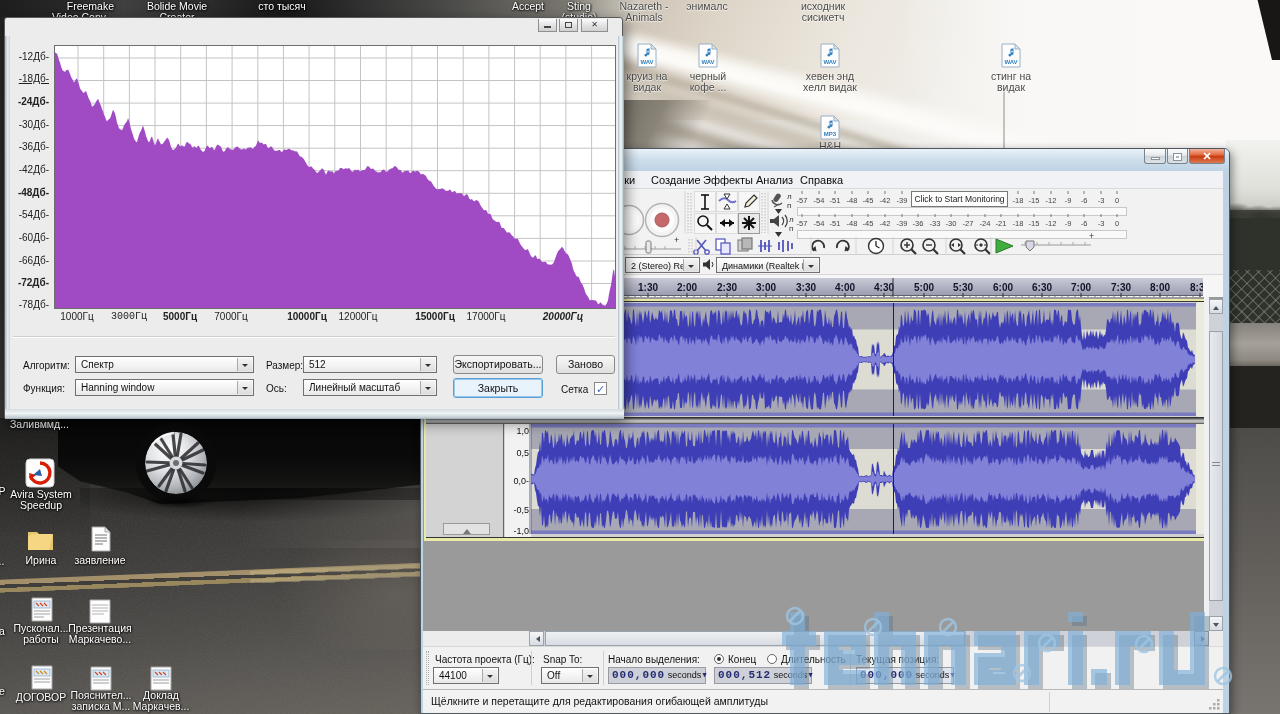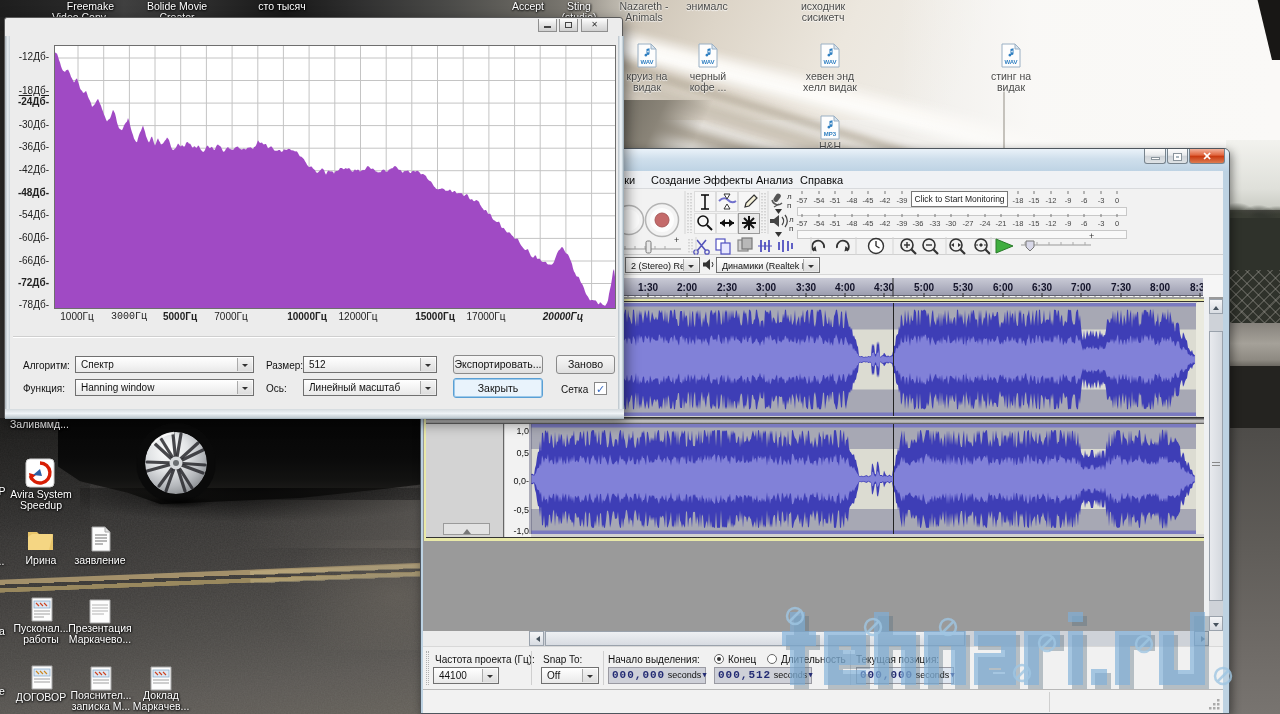--- a/index.html
+++ b/index.html
@@ -791,20 +791,21 @@
       <div class="combo" style="left:118px;top:20px;width:58px;height:17px;">Off<span class="arr"></span></div>
       <div class="timefield" style="left:185px;top:20px;width:98px;">000,000<span class="sec"> seconds</span>▾</div>
       <div class="timefield" style="left:291px;top:20px;width:98px;">000,512<span class="sec"> seconds</span>▾</div>
       <div class="timefield" style="left:433px;top:20px;width:98px;background:#dfe6f0;">000,000<span class="sec"> seconds</span>▾</div>
       <div class="toolsep" style="left:108px;top:4px;height:34px;"></div>
       <div class="toolsep" style="left:180px;top:4px;height:34px;"></div>
       <div class="toolsep" style="left:427px;top:4px;height:34px;"></div>
     </div>
 
     <div class="abs" style="left:0;top:518px;width:800px;height:24px;background:#f2f2f2;border-top:1px solid #b8b8b8;">
+      <div class="lbl" style="left:8px;top:5px;font-size:10.5px;">Щёлкните и перетащите для редактирования огибающей амплитуды</div>
       <div class="toolsep" style="left:626px;top:2px;height:20px;"></div>
       <svg class="abs" style="right:2px;bottom:2px;" width="13" height="13">
             <g fill="#aaa">
               <rect x="9" y="9" width="2.5" height="2.5"></rect>
               <rect x="9" y="5" width="2.5" height="2.5"></rect>
               <rect x="9" y="1" width="2.5" height="2.5"></rect>
               <rect x="5" y="5" width="2.5" height="2.5"></rect>
               <rect x="5" y="9" width="2.5" height="2.5"></rect>
               <rect x="1" y="9" width="2.5" height="2.5"></rect>
             </g>
@@ -858,21 +859,21 @@
             <line x1="0" y1="169.8" x2="560" y2="169.8"></line>
             <line x1="0" y1="192.4" x2="560" y2="192.4"></line>
             <line x1="0" y1="215.0" x2="560" y2="215.0"></line>
             <line x1="0" y1="237.5" x2="560" y2="237.5"></line>
             <line x1="0" y1="260.1" x2="560" y2="260.1"></line>
           </g>
       <polygon points="0.0,262.0 0.0,6.2 1.0,7.2 2.0,7.4 3.0,10.6 4.0,13.9 5.0,16.6 6.0,20.3 7.0,23.0 8.0,24.8 9.0,25.3 10.0,25.9 11.0,24.3 12.0,24.1 13.0,23.6 14.0,25.4 15.0,27.7 16.0,30.8 17.0,32.5 18.0,34.4 19.0,36.6 20.0,35.0 21.0,33.0 22.0,32.4 23.0,35.4 24.0,38.5 25.0,42.2 26.0,44.1 27.0,44.8 28.0,46.8 29.0,46.8 30.0,46.1 31.0,44.8 32.0,47.5 33.0,50.8 34.0,53.1 35.0,54.7 36.0,57.3 37.0,60.7 38.0,60.2 39.0,58.9 40.0,58.0 41.0,55.8 42.0,54.2 43.0,52.7 44.0,55.3 45.0,57.8 46.0,59.8 47.0,63.1 48.0,65.4 49.0,68.5 50.0,70.8 51.0,73.5 52.0,75.6 53.0,73.9 54.0,73.3 55.0,72.6 56.0,70.1 57.0,66.7 58.0,63.7 59.0,65.6 60.0,67.6 61.0,71.6 62.0,76.5 63.0,79.6 64.0,82.2 65.0,83.0 66.0,83.7 67.0,84.3 68.0,82.2 69.0,79.6 70.0,77.7 71.0,76.6 72.0,75.4 73.0,72.1 74.0,74.7 75.0,78.7 76.0,82.9 77.0,86.2 78.0,89.0 79.0,92.5 80.0,94.3 81.0,95.7 82.0,96.3 83.0,92.2 84.0,88.9 85.0,86.6 86.0,84.8 87.0,81.9 88.0,79.6 89.0,82.8 90.0,85.7 91.0,90.1 92.0,92.4 93.0,95.1 94.0,96.5 95.0,94.6 96.0,91.6 97.0,90.5 98.0,93.6 99.0,97.1 100.0,99.6 101.0,97.2 102.0,94.3 103.0,92.2 104.0,94.7 105.0,96.3 106.0,98.5 107.0,98.1 108.0,97.5 109.0,96.0 110.0,94.6 111.0,93.4 112.0,91.5 113.0,92.4 114.0,93.9 115.0,97.3 116.0,100.7 117.0,102.9 118.0,104.2 119.0,103.6 120.0,102.7 121.0,101.4 122.0,99.6 123.0,97.6 124.0,98.5 125.0,100.1 126.0,100.5 127.0,99.0 128.0,100.0 129.0,100.7 130.0,99.9 131.0,97.1 132.0,96.0 133.0,96.3 134.0,97.7 135.0,97.4 136.0,99.1 137.0,100.9 138.0,101.8 139.0,100.2 140.0,100.6 141.0,101.7 142.0,101.6 143.0,99.4 144.0,100.0 145.0,102.2 146.0,104.1 147.0,104.9 148.0,105.9 149.0,105.6 150.0,103.9 151.0,101.5 152.0,99.7 153.0,99.7 154.0,101.6 155.0,102.2 156.0,101.3 157.0,100.7 158.0,102.4 159.0,103.9 160.0,103.6 161.0,100.8 162.0,99.0 163.0,98.6 164.0,99.5 165.0,100.0 166.0,100.9 167.0,103.3 168.0,105.5 169.0,105.7 170.0,104.8 171.0,102.8 172.0,102.1 173.0,100.8 174.0,102.5 175.0,102.7 176.0,103.5 177.0,103.7 178.0,103.9 179.0,102.8 180.0,101.8 181.0,100.9 182.0,100.7 183.0,100.6 184.0,102.3 185.0,102.6 186.0,103.5 187.0,103.4 188.0,102.9 189.0,102.4 190.0,103.2 191.0,103.5 192.0,102.2 193.0,101.4 194.0,101.7 195.0,101.3 196.0,101.4 197.0,102.2 198.0,103.3 199.0,101.1 200.0,100.7 201.0,99.4 202.0,97.0 203.0,94.3 204.0,95.8 205.0,97.0 206.0,96.8 207.0,96.4 208.0,97.9 209.0,98.4 210.0,97.9 211.0,98.1 212.0,99.9 213.0,102.3 214.0,101.8 215.0,101.0 216.0,100.2 217.0,101.1 218.0,102.6 219.0,103.9 220.0,105.1 221.0,104.5 222.0,104.9 223.0,104.2 224.0,104.1 225.0,103.9 226.0,105.8 227.0,105.8 228.0,104.9 229.0,103.3 230.0,103.8 231.0,103.7 232.0,103.9 233.0,102.7 234.0,102.9 235.0,103.1 236.0,104.2 237.0,104.3 238.0,104.6 239.0,104.8 240.0,105.5 241.0,105.2 242.0,105.6 243.0,106.9 244.0,108.9 245.0,110.5 246.0,110.4 247.0,111.2 248.0,112.3 249.0,113.3 250.0,115.2 251.0,116.8 252.0,118.7 253.0,120.0 254.0,121.0 255.0,121.1 256.0,120.3 257.0,121.1 258.0,122.5 259.0,123.3 260.0,124.3 261.0,125.9 262.0,126.9 263.0,126.4 264.0,125.4 265.0,124.4 266.0,123.5 267.0,122.2 268.0,123.1 269.0,124.1 270.0,126.8 271.0,128.7 272.0,126.6 273.0,124.8 274.0,124.7 275.0,125.5 276.0,125.2 277.0,125.5 278.0,125.8 279.0,127.7 280.0,125.8 281.0,125.1 282.0,124.9 283.0,124.7 284.0,123.8 285.0,122.1 286.0,122.0 287.0,122.0 288.0,123.0 289.0,123.2 290.0,122.5 291.0,122.0 292.0,123.1 293.0,122.2 294.0,122.3 295.0,122.7 296.0,124.8 297.0,125.6 298.0,125.8 299.0,124.5 300.0,123.2 301.0,124.4 302.0,123.9 303.0,123.4 304.0,124.2 305.0,125.7 306.0,124.7 307.0,124.5 308.0,123.7 309.0,124.2 310.0,123.7 311.0,122.2 312.0,120.4 313.0,119.9 314.0,120.8 315.0,121.7 316.0,122.9 317.0,122.7 318.0,122.5 319.0,123.6 320.0,124.4 321.0,125.7 322.0,125.4 323.0,126.8 324.0,126.1 325.0,126.4 326.0,125.8 327.0,123.9 328.0,123.7 329.0,123.4 330.0,124.5 331.0,125.9 332.0,125.6 333.0,125.2 334.0,123.3 335.0,123.5 336.0,122.2 337.0,122.6 338.0,121.7 339.0,120.4 340.0,120.1 341.0,120.5 342.0,121.6 343.0,123.1 344.0,123.9 345.0,123.8 346.0,124.4 347.0,126.3 348.0,126.7 349.0,125.1 350.0,125.3 351.0,124.8 352.0,125.1 353.0,124.2 354.0,125.8 355.0,126.9 356.0,126.9 357.0,125.3 358.0,125.0 359.0,124.8 360.0,125.8 361.0,125.3 362.0,124.7 363.0,124.9 364.0,125.7 365.0,127.1 366.0,128.6 367.0,128.0 368.0,128.1 369.0,128.4 370.0,129.3 371.0,130.1 372.0,132.2 373.0,133.6 374.0,134.5 375.0,134.9 376.0,135.5 377.0,136.9 378.0,138.7 379.0,140.5 380.0,141.2 381.0,142.8 382.0,142.9 383.0,143.4 384.0,143.1 385.0,143.0 386.0,142.7 387.0,142.2 388.0,142.7 389.0,143.1 390.0,144.3 391.0,145.0 392.0,144.5 393.0,144.9 394.0,143.9 395.0,143.5 396.0,144.4 397.0,146.2 398.0,145.9 399.0,145.0 400.0,145.1 401.0,146.6 402.0,147.8 403.0,147.0 404.0,147.3 405.0,147.1 406.0,147.2 407.0,147.2 408.0,149.2 409.0,150.2 410.0,149.3 411.0,148.4 412.0,147.9 413.0,149.4 414.0,151.9 415.0,153.5 416.0,153.4 417.0,153.1 418.0,154.4 419.0,155.3 420.0,155.1 421.0,154.0 422.0,154.2 423.0,154.9 424.0,155.8 425.0,158.5 426.0,160.1 427.0,161.8 428.0,162.7 429.0,164.5 430.0,164.0 431.0,164.0 432.0,165.4 433.0,167.7 434.0,168.0 435.0,167.6 436.0,169.1 437.0,171.8 438.0,173.6 439.0,174.3 440.0,174.7 441.0,175.7 442.0,176.1 443.0,176.1 444.0,175.5 445.0,177.5 446.0,180.4 447.0,182.2 448.0,181.8 449.0,182.3 450.0,183.7 451.0,185.3 452.0,186.6 453.0,186.4 454.0,186.2 455.0,186.8 456.0,188.3 457.0,189.4 458.0,190.2 459.0,191.8 460.0,192.9 461.0,192.8 462.0,192.6 463.0,193.0 464.0,195.6 465.0,197.6 466.0,199.2 467.0,200.4 468.0,201.7 469.0,203.0 470.0,203.9 471.0,203.9 472.0,203.2 473.0,203.3 474.0,205.7 475.0,208.1 476.0,210.2 477.0,211.0 478.0,211.8 479.0,210.7 480.0,209.2 481.0,209.8 482.0,212.4 483.0,213.0 484.0,212.4 485.0,213.0 486.0,214.7 487.0,215.8 488.0,216.0 489.0,215.9 490.0,215.8 491.0,216.1 492.0,217.7 493.0,218.5 494.0,218.4 495.0,218.6 496.0,218.8 497.0,218.6 498.0,217.5 499.0,216.1 500.0,213.1 501.0,210.3 502.0,207.6 503.0,205.5 504.0,203.9 505.0,203.5 506.0,201.8 507.0,201.0 508.0,201.7 509.0,203.8 510.0,205.8 511.0,207.3 512.0,207.7 513.0,208.5 514.0,210.4 515.0,213.0 516.0,215.2 517.0,218.0 518.0,222.4 519.0,225.4 520.0,227.1 521.0,229.4 522.0,230.7 523.0,230.6 524.0,231.4 525.0,234.3 526.0,236.8 527.0,237.8 528.0,239.8 529.0,242.2 530.0,245.4 531.0,248.0 532.0,249.5 533.0,250.7 534.0,252.8 535.0,254.6 536.0,254.1 537.0,254.1 538.0,254.1 539.0,254.6 540.0,254.3 541.0,254.7 542.0,256.2 543.0,258.1 544.0,258.2 545.0,256.3 546.0,256.8 547.0,257.9 548.0,259.0 549.0,259.2 550.0,260.2 551.0,258.6 552.0,257.0 553.0,254.3 554.0,248.0 555.0,243.2 556.0,239.1 557.0,232.4 558.0,225.2 559.0,223.0 560.0,231.1 560.0,262.0" fill="#a04ac4"></polygon>
     </svg>
   </div>
   <div class="ylab" style="top:33px;">-12Дб-</div>
-  <div class="ylab" style="top:67px;text-decoration:underline;">-18Дб-</div>
+  <div class="ylab" style="top:55px;text-decoration:underline;">-18Дб-</div>
   <div class="ylab b" style="top:78px;">-24Дб-</div>
   <div class="ylab" style="top:101px;">-30Дб-</div>
   <div class="ylab" style="top:123px;">-36Дб-</div>
   <div class="ylab" style="top:146px;">-42Дб-</div>
   <div class="ylab b" style="top:169px;">-48Дб-</div>
   <div class="ylab" style="top:191px;">-54Дб-</div>
   <div class="ylab" style="top:214px;">-60Дб-</div>
   <div class="ylab" style="top:237px;">-66Дб-</div>
   <div class="ylab b" style="top:259px;">-72Дб-</div>
   <div class="ylab" style="top:281px;">-78Дб-</div>

